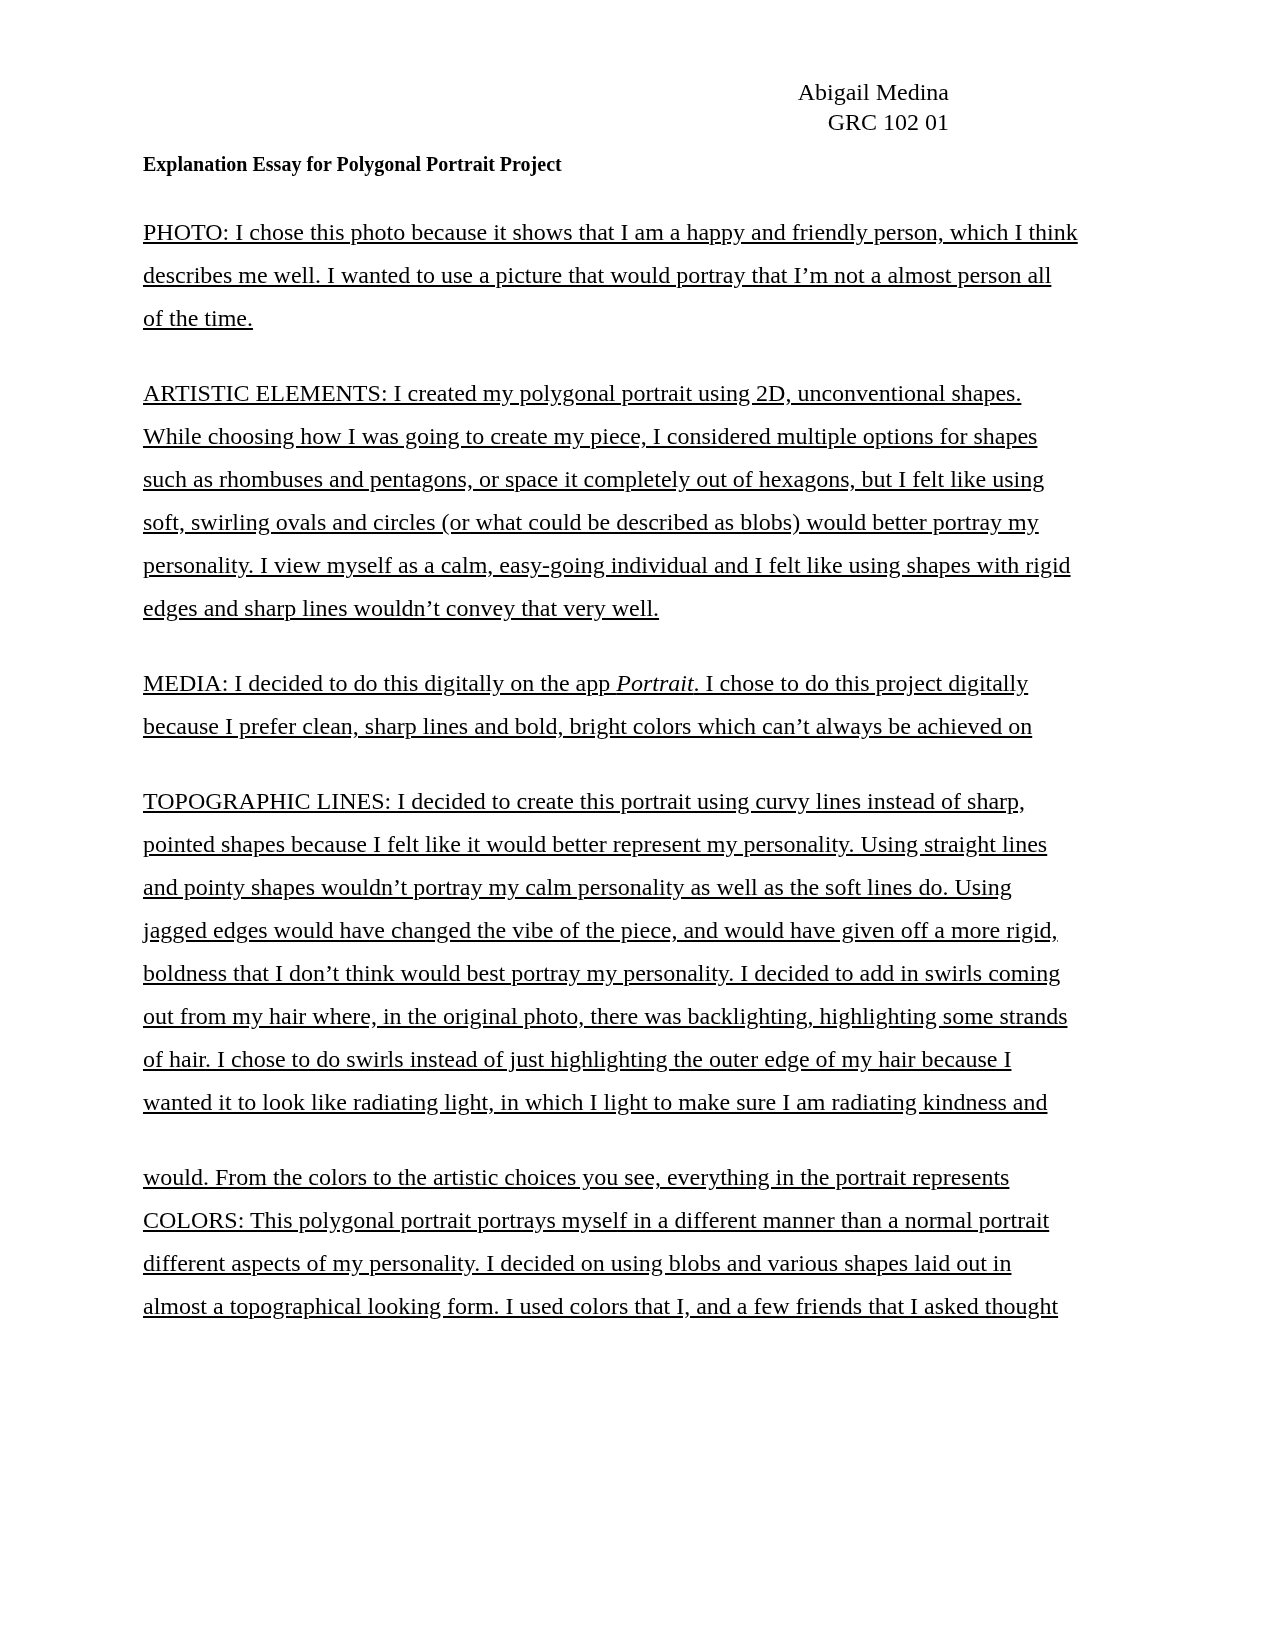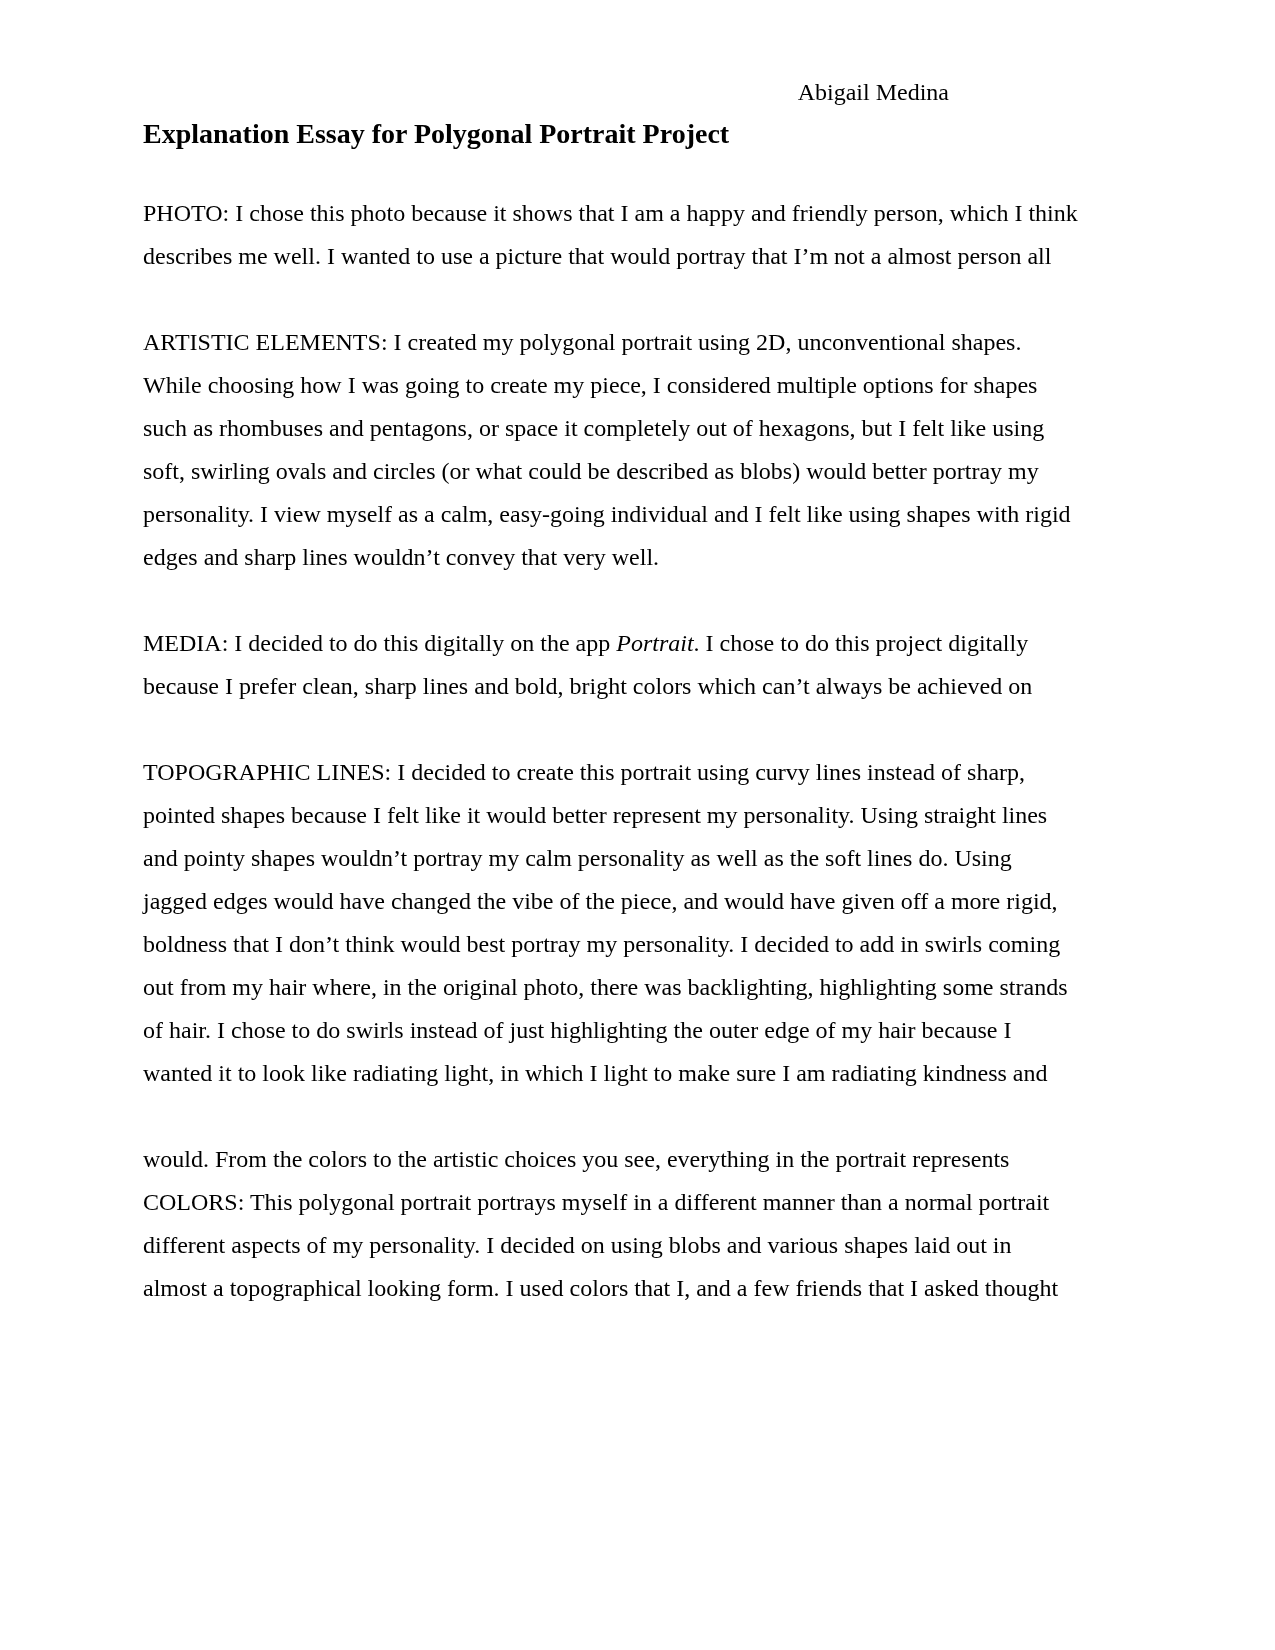--- a/index.html
+++ b/index.html
@@ -20,52 +20,55 @@
     color: #000000;
   }
   .doc-header {
     text-align: right;
     line-height: 30px;
   }
   .doc-header .hline {
     white-space: nowrap;
   }
   .essay-title {
-    font-size: 28px;
+    font-size: 20px;
     font-weight: bold;
     line-height: 30px;
     margin: 12px 0 10px 0;
     white-space: nowrap;
   }
   .essay-body {
     margin-top: 6px;
   }
   .para {
-    margin-top: 43px;
+    margin-top: 32px;
+    text-decoration: underline;
   }
   .line {
     line-height: 43px;
     white-space: nowrap;
   }
   .line i {
     font-style: italic;
   }
 </style>
 </head>
 <body>
 
 <div class="page">
   <div class="doc-header">
     <div class="hline">Abigail Medina</div>
+    <div class="hline">GRC 102 01</div>
   </div>
   <h1 class="essay-title">Explanation Essay for Polygonal Portrait Project</h1>
   <div class="essay-body">
       <div class="para">
         <div class="line">PHOTO: I chose this photo because it shows that I am a happy and friendly person, which I think</div>
         <div class="line">describes me well. I wanted to use a picture that would portray that I’m not a almost person all</div>
+        <div class="line">of the time.</div>
       </div>
       <div class="para">
         <div class="line">ARTISTIC ELEMENTS: I created my polygonal portrait using 2D, unconventional shapes.</div>
         <div class="line">While choosing how I was going to create my piece, I considered multiple options for shapes</div>
         <div class="line">such as rhombuses and pentagons, or space it completely out of hexagons, but I felt like using</div>
         <div class="line">soft, swirling ovals and circles (or what could be described as blobs) would better portray my</div>
         <div class="line">personality. I view myself as a calm, easy-going individual and I felt like using shapes with rigid</div>
         <div class="line">edges and sharp lines wouldn’t convey that very well.</div>
       </div>
       <div class="para">

